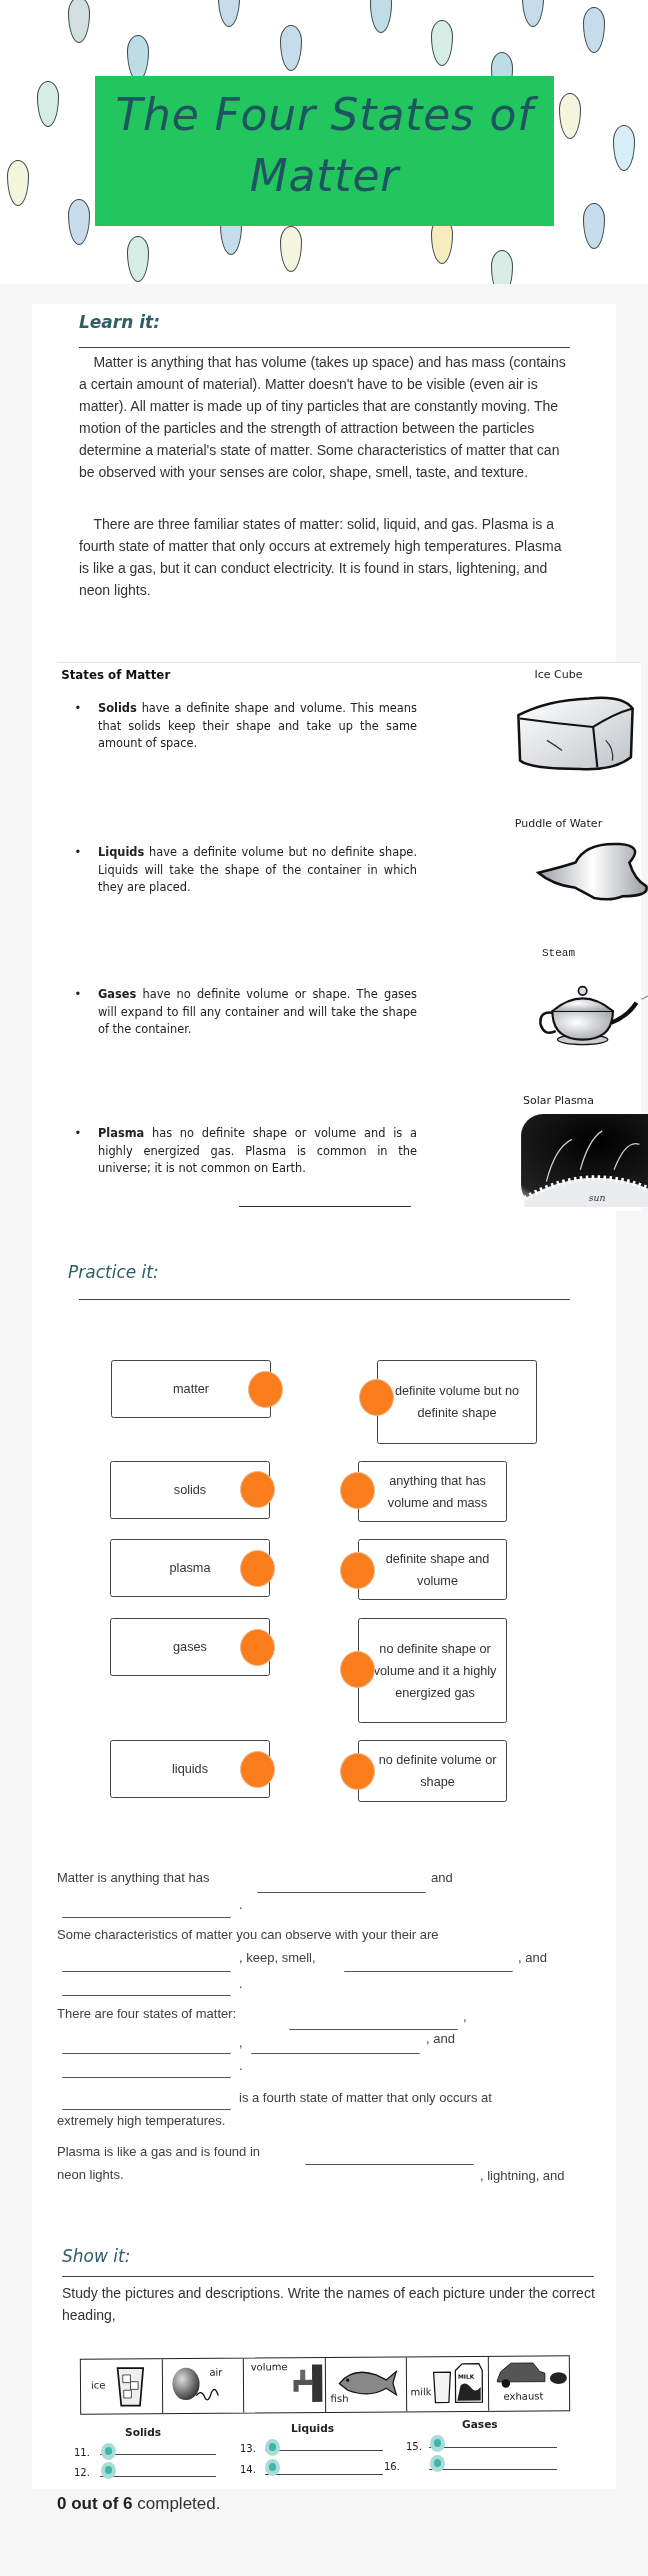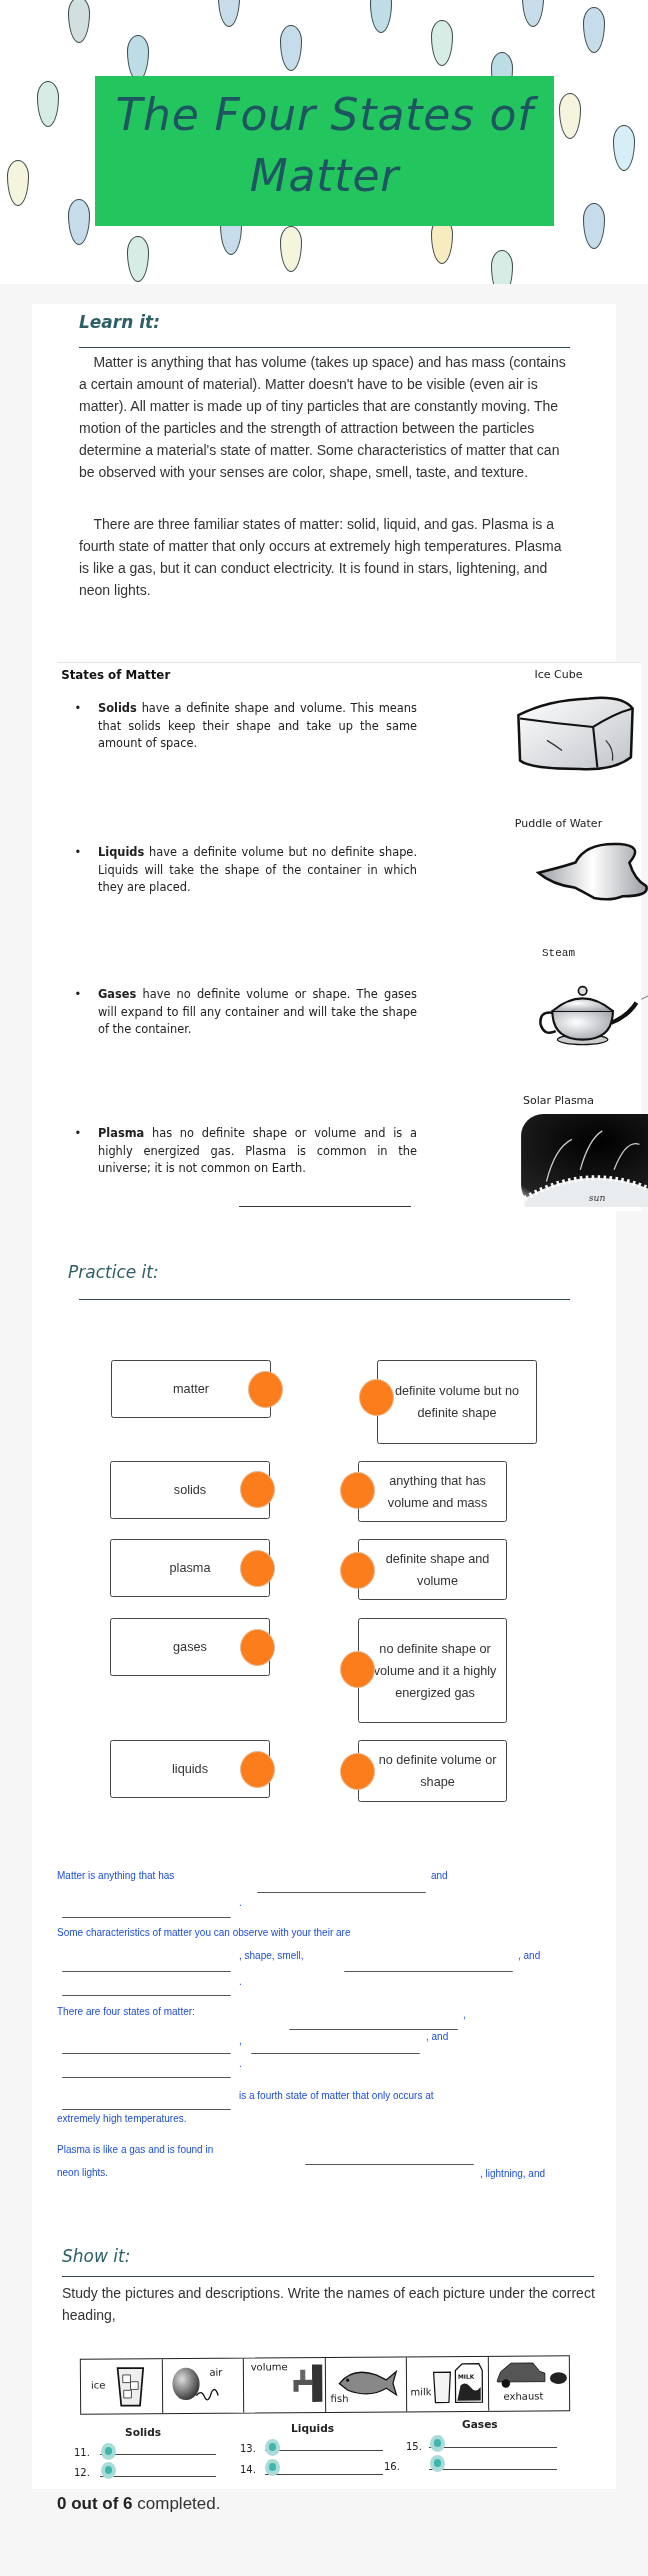--- a/index.html
+++ b/index.html
@@ -27,21 +27,21 @@
     .state-item { position: absolute; left: 41px; width: 319px; font-size: 11.4px; line-height: 17.7px; color: #222; text-align: justify; }
     .state-item .bullet { position: absolute; left: -23.6px; top: 0; }
     .state-item b { font-weight: bold; }
     .pic-label { position: absolute; font-size: 11px; color: #222; text-align: center; width: 135px; }
     .pic { position: absolute; }
     .states-rule { position: absolute; left: 182px; top: 543px; width: 172px; height: 0.8px; background: #333; }
 
     
     .match-box { position: absolute; border: 0.8px solid #444; border-radius: 2.5px; background: #fff; font-size: 12.7px; color: #333; display: flex; align-items: center; justify-content: center; text-align: center; line-height: 22px; }
     .dot { position: absolute; width: 35px; height: 37px; border-radius: 50%; background: #fb7d1b; border: 1.3px solid #e9b890; }
-    .fill-line { position: absolute; font-size: 10px; color: #1d4ed8; white-space: nowrap; }
+    .fill-line { position: absolute; font-size: 13px; color: #404040; white-space: nowrap; }
     .blank { position: absolute; height: 0.8px; border-bottom: 0.8px solid #555; border-radius: 0 0 1.7px 1.7px; }
 
     
     .sheet { position: absolute; left: 80px; top: 2357px; width: 490px; height: 56px; border: 1.7px solid #222; display: flex; transform: rotate(-0.4deg); }
     .cell { flex: 1; border-right: 1.3px solid #222; position: relative; font-family: "DejaVu Sans", sans-serif; font-size: 10px; color: #222; }
     .cell:last-child { border-right: none; }
     .cell .lbl { position: absolute; }
     .cat { position: absolute; font-family: "DejaVu Sans", sans-serif; font-weight: bold; font-size: 10.6px; color: #222; }
     .ans-num { position: absolute; font-family: "DejaVu Sans", sans-serif; font-size: 10px; color: #222; }
     .ans-line { position: absolute; height: 0.8px; background: #444; }
@@ -224,21 +224,21 @@
 <div class="dot" style="left:340px;top:1753px;"></div>
 
 <span class="fill-line" style="left:57px;top:1870px;">Matter is anything that has</span>
 <div class="blank" style="left:257px;top:1892px;width:169px;"></div>
 <span class="fill-line" style="left:431px;top:1870px;">and</span>
 <div class="blank" style="left:62px;top:1917px;width:169px;"></div>
 <span class="fill-line" style="left:239px;top:1897px;">.</span>
 
 <span class="fill-line" style="left:57px;top:1927px;">Some characteristics of matter you can observe with your their are</span>
 <div class="blank" style="left:62px;top:1971px;width:169px;"></div>
-<span class="fill-line" style="left:239px;top:1950px;">, shape, smell,</span>
+<span class="fill-line" style="left:239px;top:1950px;">, keep, smell,</span>
 <div class="blank" style="left:344px;top:1971px;width:169px;"></div>
 <span class="fill-line" style="left:518px;top:1950px;">, and</span>
 <div class="blank" style="left:62px;top:1995px;width:169px;"></div>
 <span class="fill-line" style="left:239px;top:1976px;">.</span>
 
 <span class="fill-line" style="left:57px;top:2006px;">There are four states of matter:</span>
 <div class="blank" style="left:289px;top:2029px;width:169px;"></div>
 <span class="fill-line" style="left:463px;top:2009px;">,</span>
 <div class="blank" style="left:62px;top:2053px;width:169px;"></div>
 <span class="fill-line" style="left:239px;top:2035px;">,</span>

